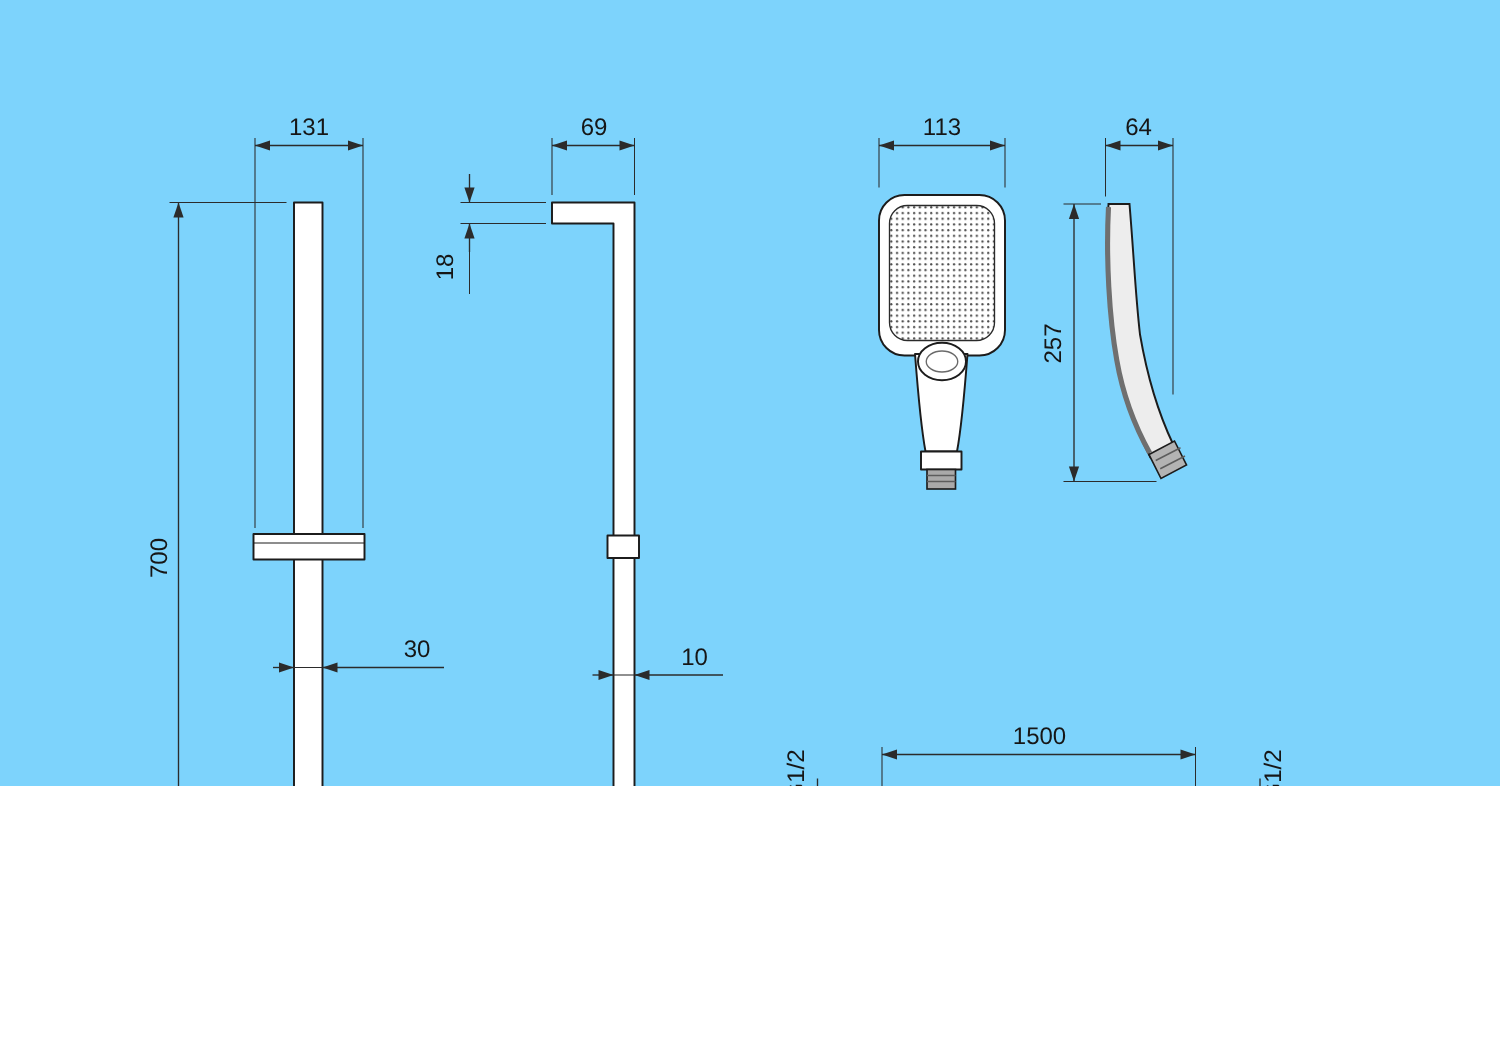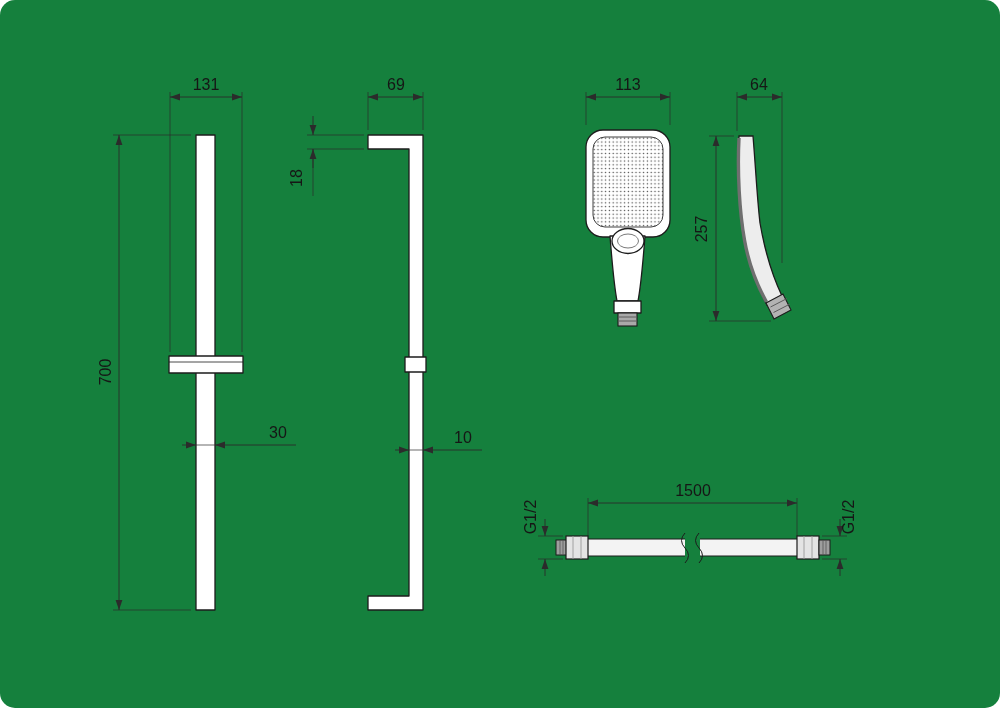--- a/index.html
+++ b/index.html
@@ -1,16 +1,16 @@
 <!DOCTYPE html>
 <html><head>
 <meta charset="utf-8">
 <style>
   html,body{margin:0;padding:0;background:#ffffff;}
-  .canvas{position:relative;width:1000px;height:708px;background:#15803d;overflow:hidden;font-family:"Liberation Sans",sans-serif;border-radius:15px;}
+  .canvas{position:relative;width:1000px;height:524px;background:#7dd3fc;overflow:hidden;font-family:"Liberation Sans",sans-serif;}
   .canvas svg{position:absolute;left:0;top:0;}
   .obj{stroke:#1c1c1c;stroke-width:1.3;fill:none;stroke-linejoin:round;}
   .objf{stroke:#1c1c1c;stroke-width:1.3;fill:#ffffff;stroke-linejoin:round;}
   .dim{stroke:#2b2b2b;stroke-width:0.9;fill:none;}
   .ext{stroke:#2b2b2b;stroke-width:0.7;fill:none;}
   .dimtxt{font-family:"Liberation Sans",sans-serif;font-size:16px;fill:#161616;text-anchor:middle;}
 </style>
 </head>
 <body>
 

